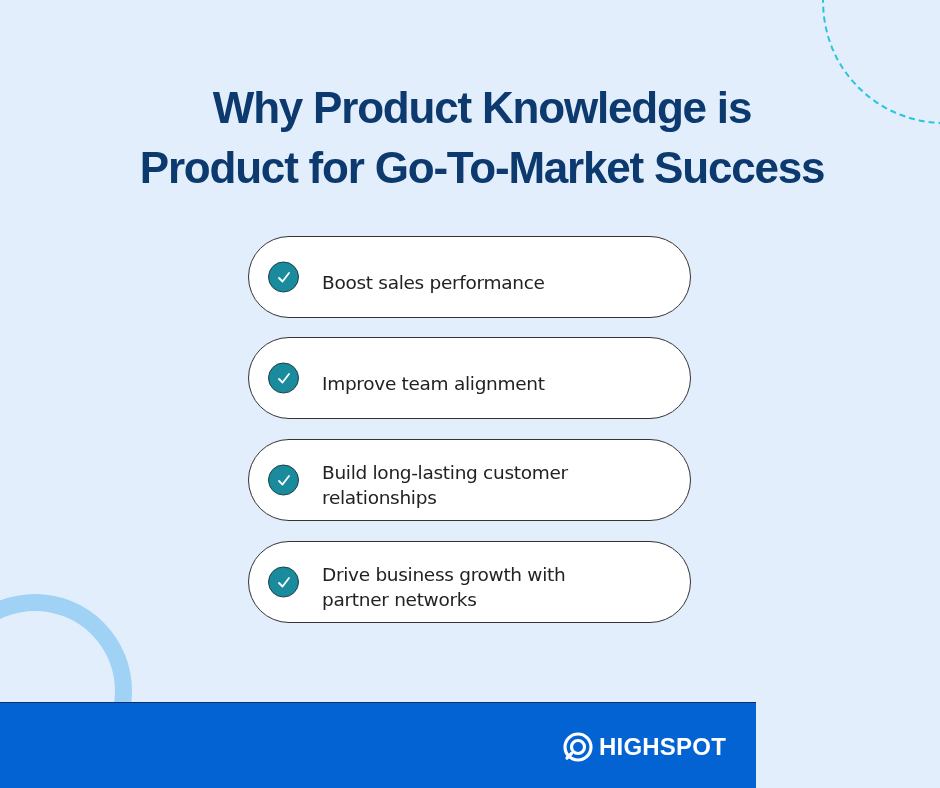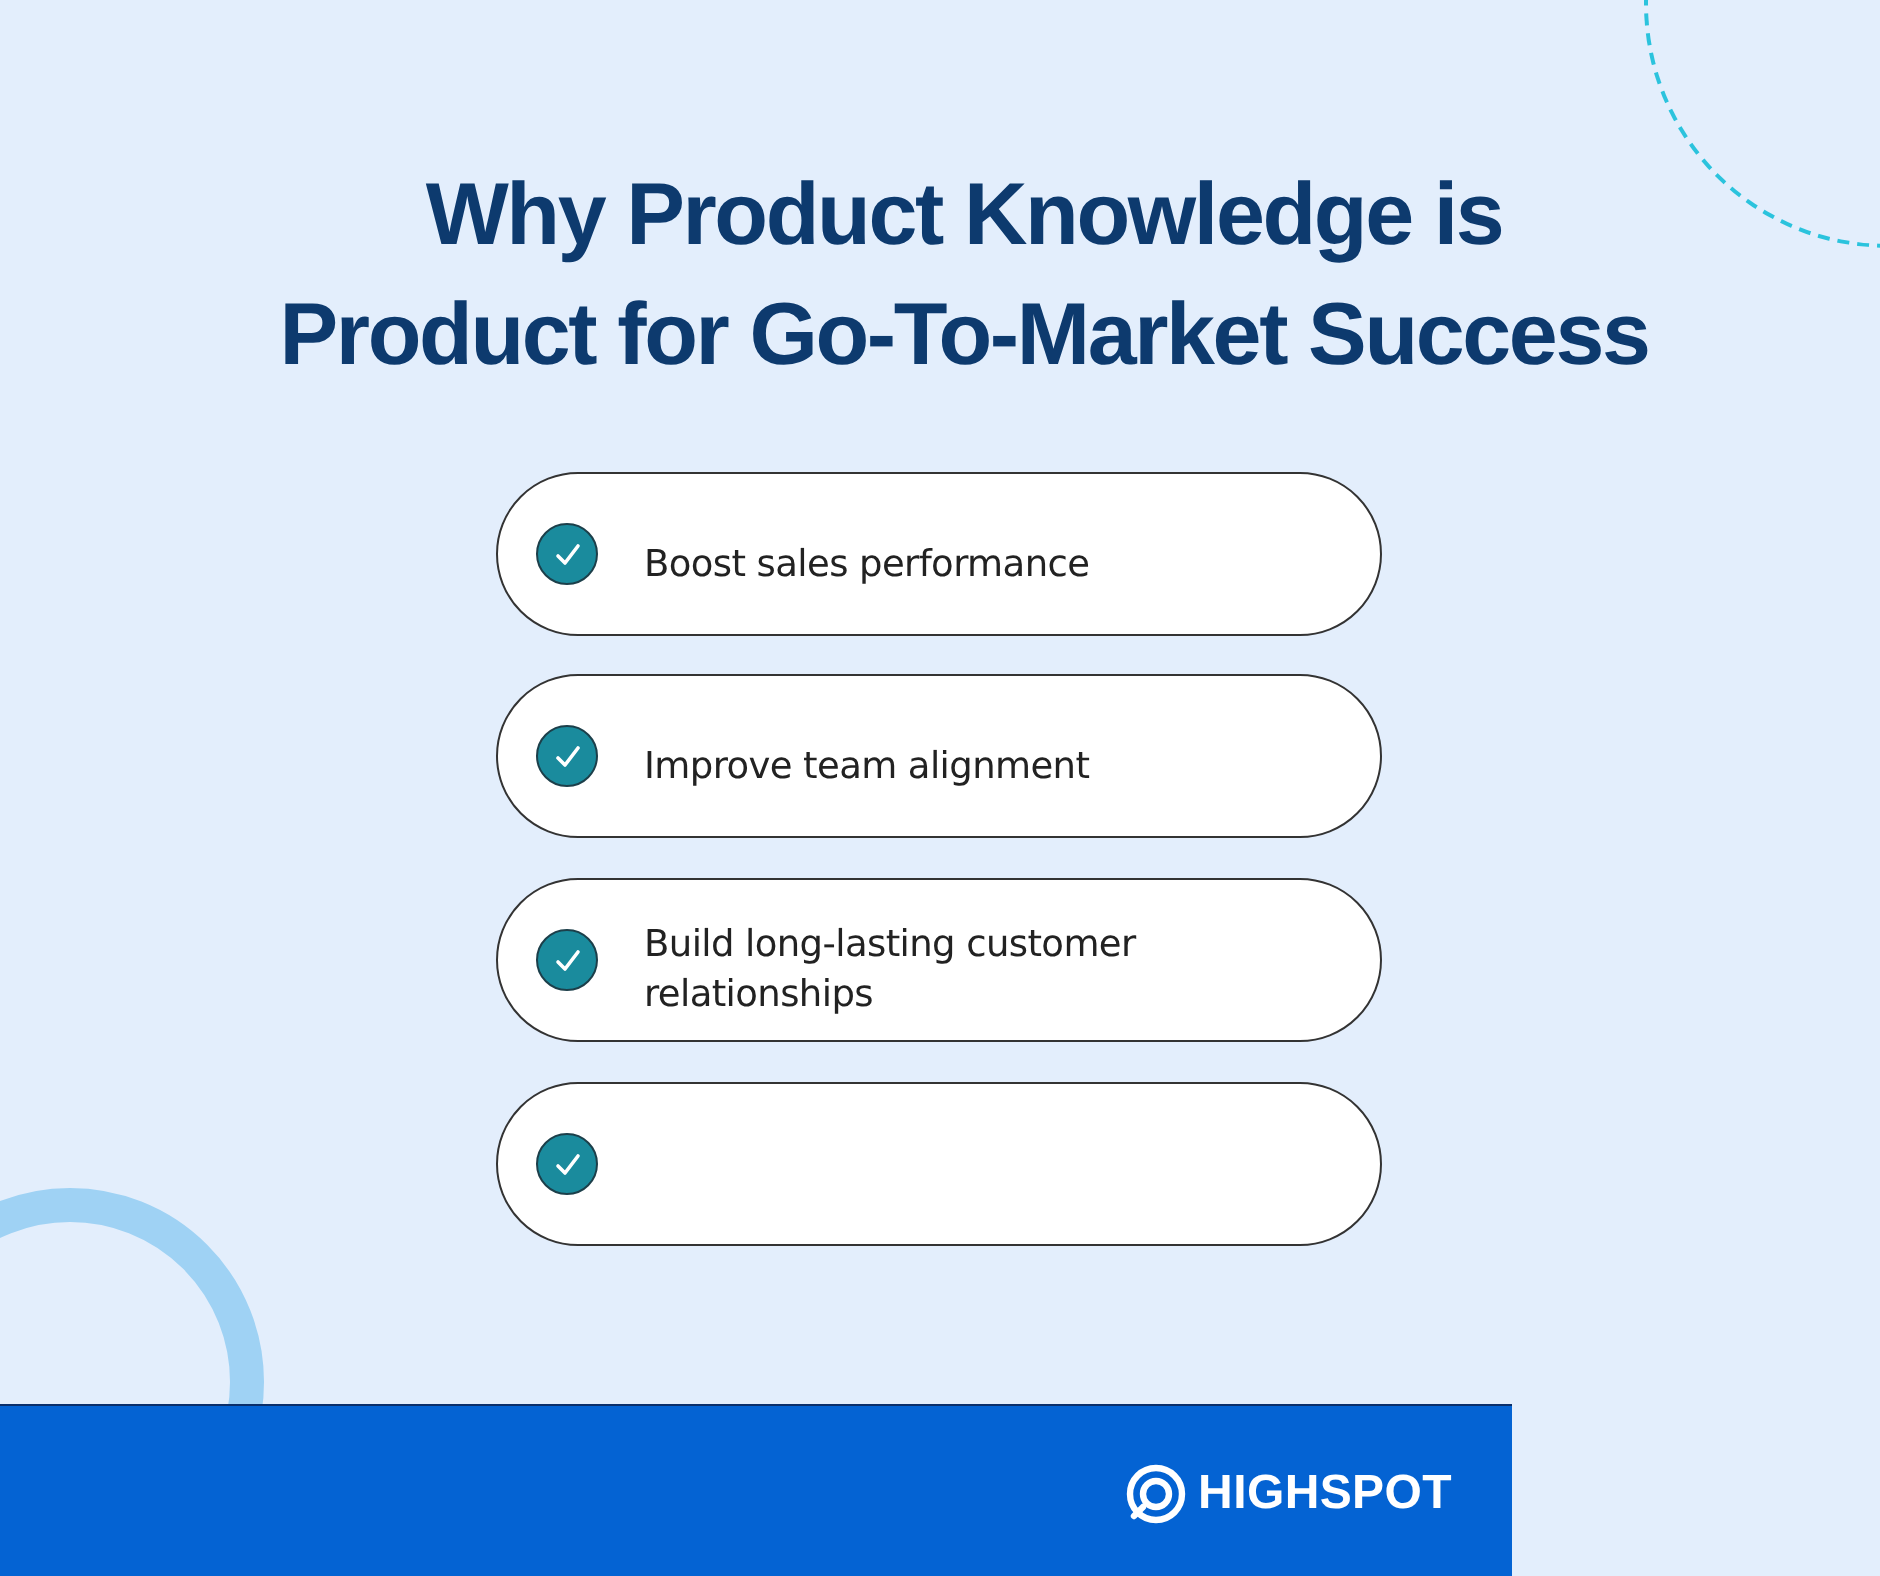--- a/index.html
+++ b/index.html
@@ -88,20 +88,21 @@
   </span>
   <span class="card-text" style="right:110px;">Build long-lasting customer relationships</span>
 </div>
 
 <div class="card" style="top:541px;">
   <span class="check">
     <svg viewBox="0 0 16 16">
         <path d="M3 8.5 L6.5 12 L13 3.5" fill="none" stroke="#fff" stroke-width="1.8" stroke-linecap="round" stroke-linejoin="round"></path>
       </svg>
   </span>
+  <span class="card-text" style="right:120px;">Drive business growth with partner networks</span>
 </div>
 
 <div class="footer">
   <div class="logo">
     <svg viewBox="0 0 32 32">
       <circle cx="16" cy="16" r="13" fill="none" stroke="#fff" stroke-width="3.2"></circle>
       <circle cx="16" cy="16" r="6.5" fill="none" stroke="#fff" stroke-width="3.2"></circle>
       <path d="M9.5 22.5 L5 27" stroke="#fff" stroke-width="3.2" stroke-linecap="round"></path>
     </svg>
     <span>HIGHSPOT</span>

